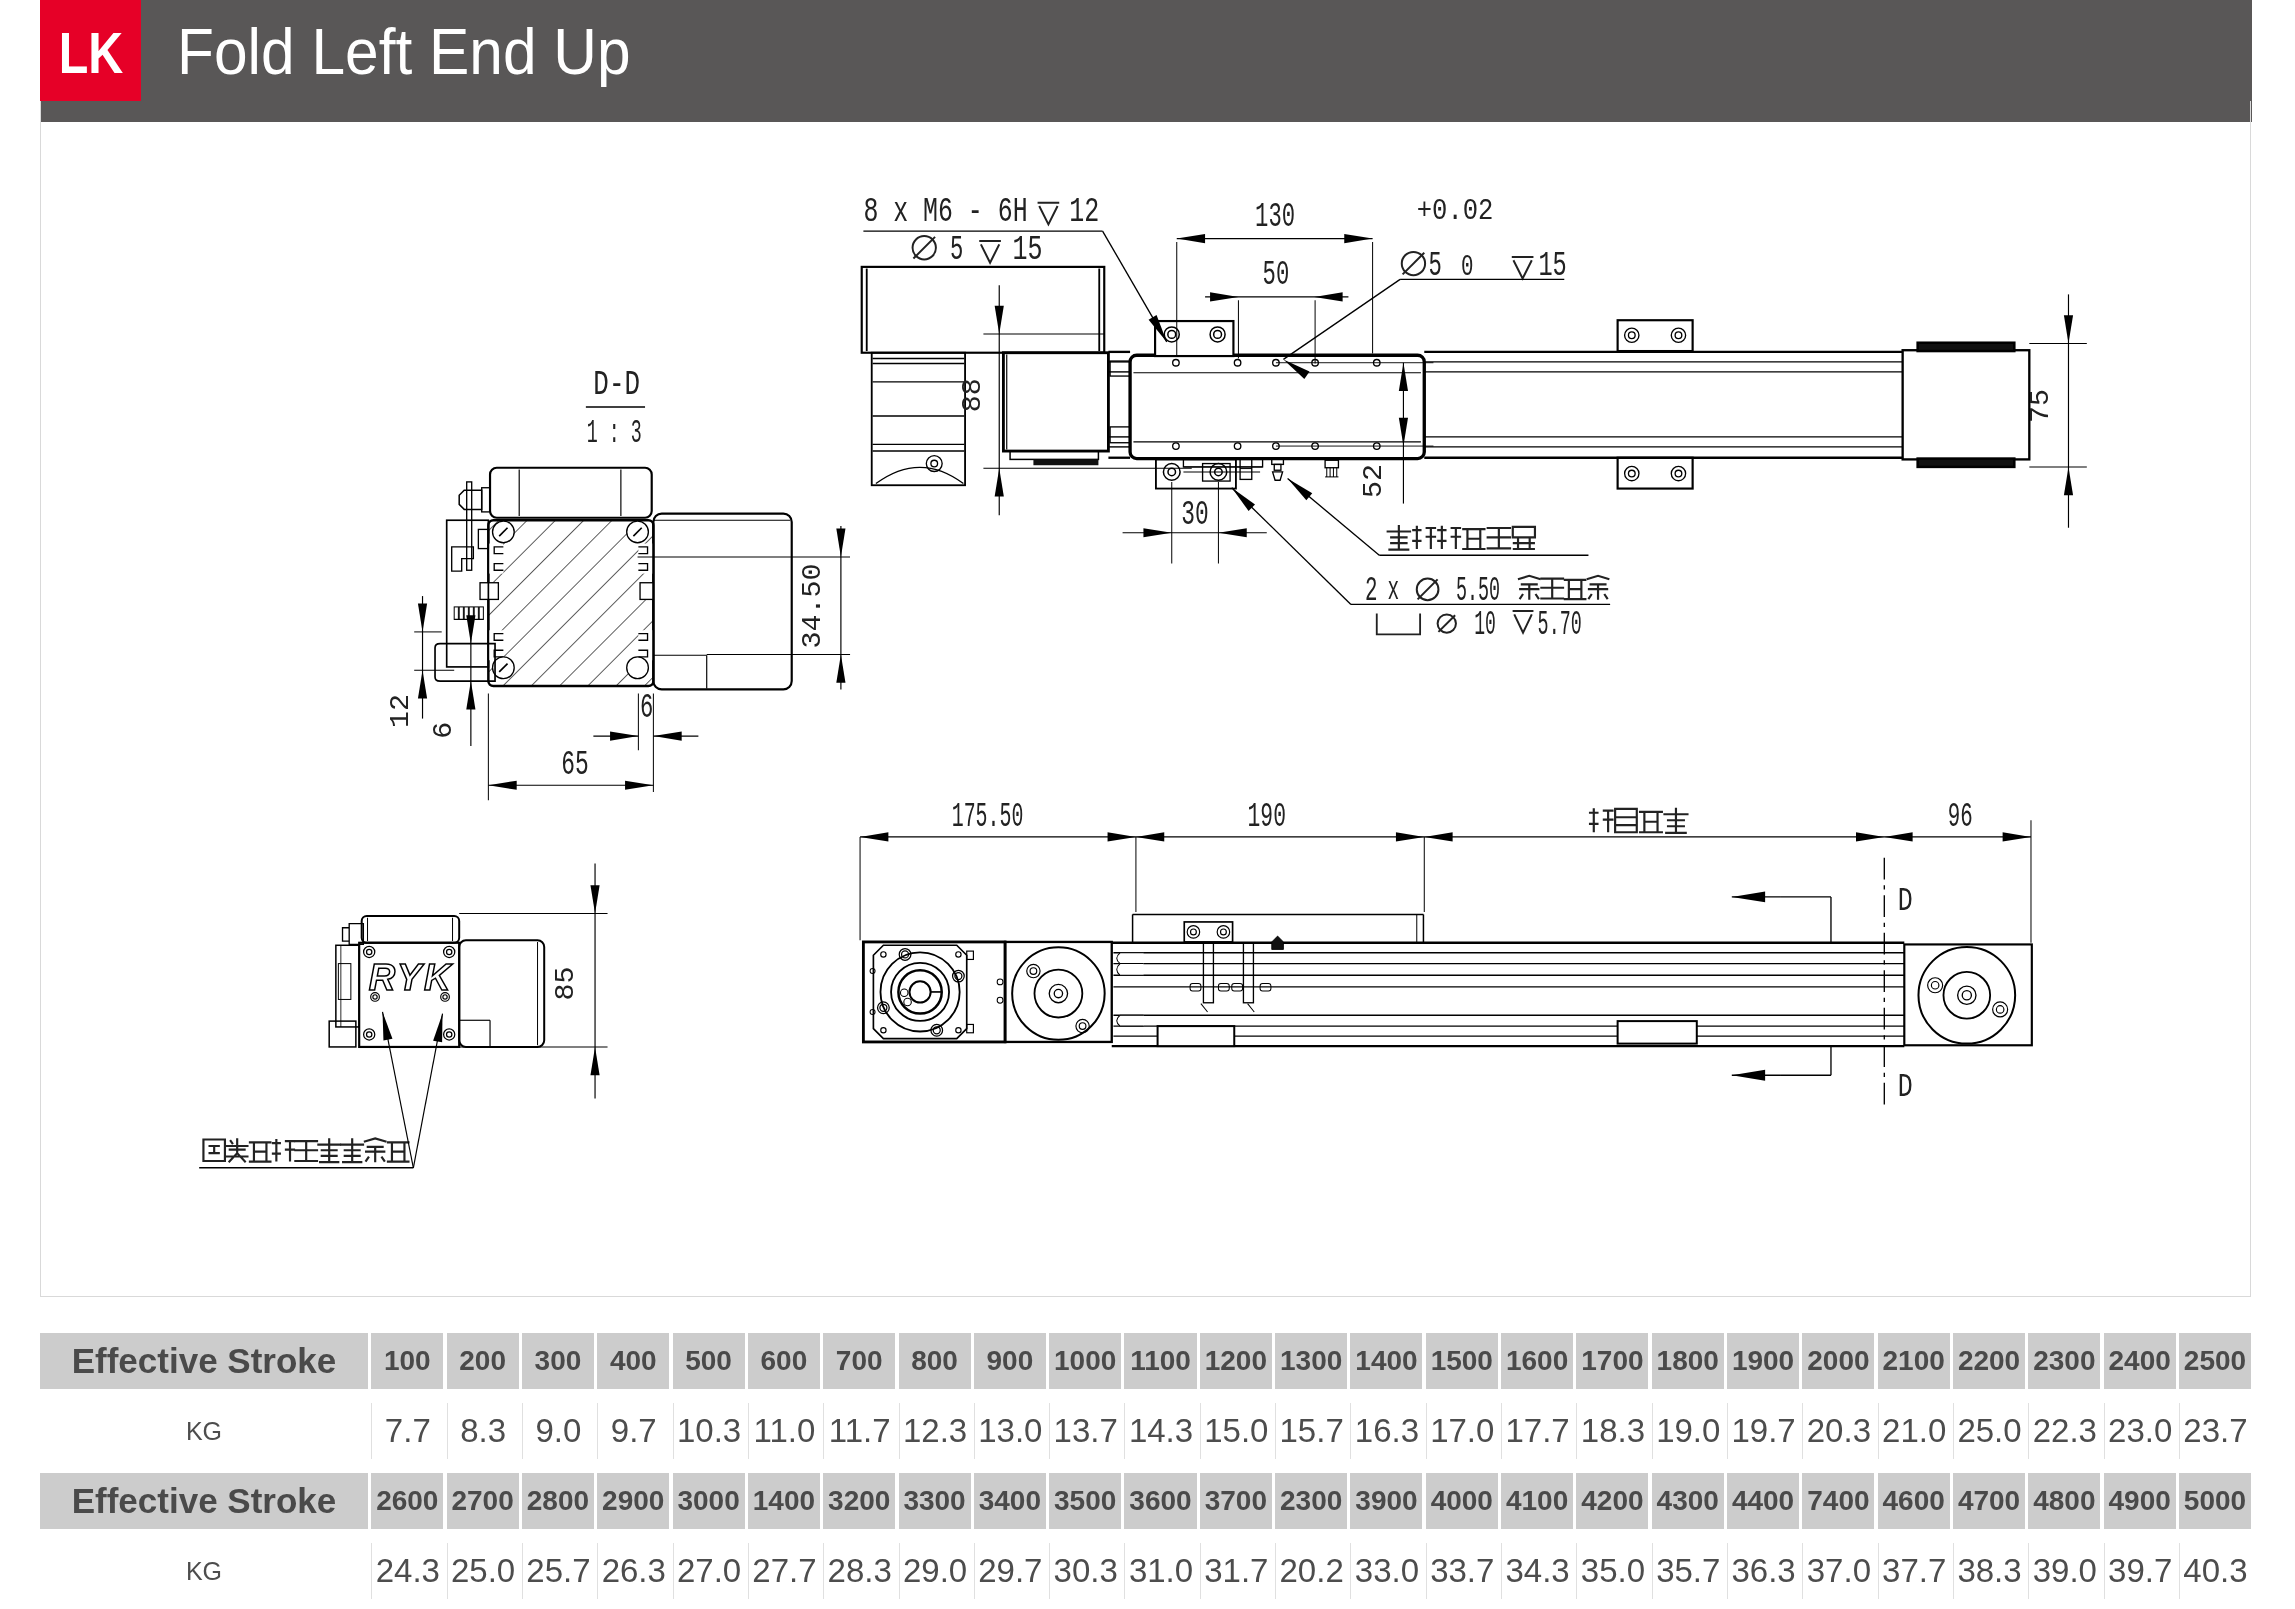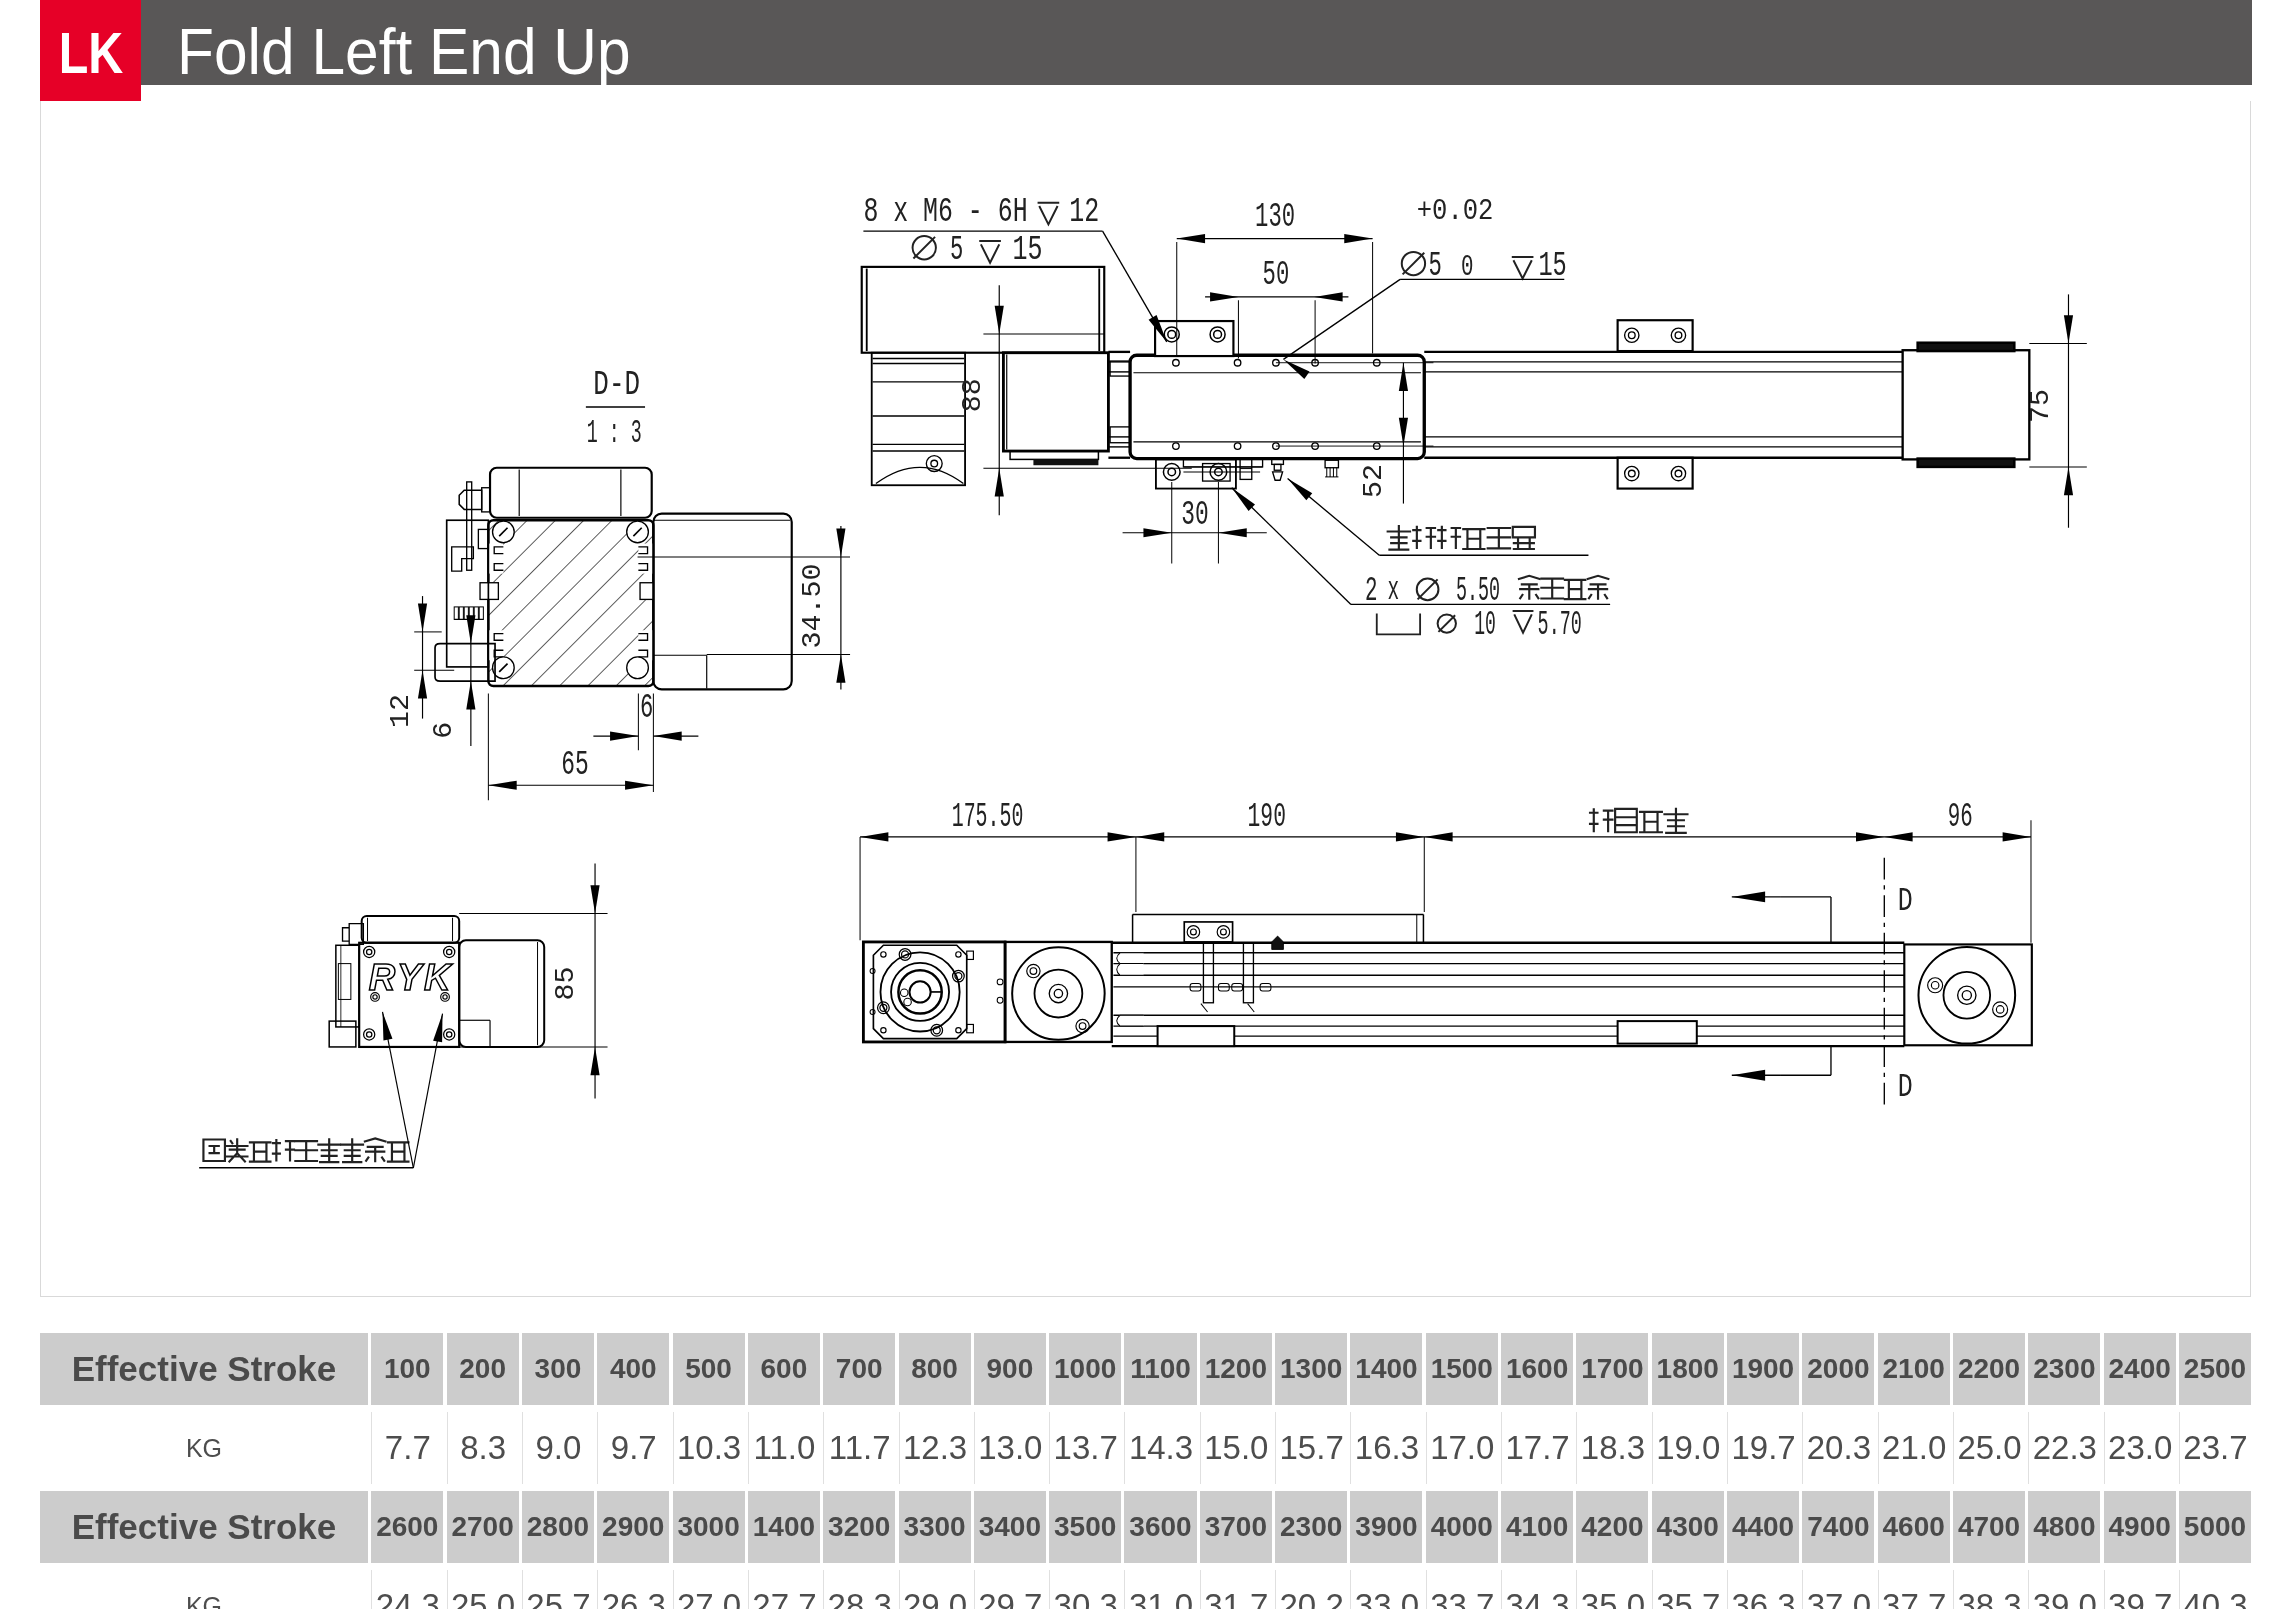--- a/index.html
+++ b/index.html
@@ -1,25 +1,25 @@
 <!DOCTYPE html>
 <html style="font-size:13.3px"><head><meta charset="utf-8">
 <style>
 * { margin:0; padding:0; box-sizing:border-box; }
 html,body { width:2295px; height:1610px; background:#fff; font-family:"Liberation Sans",sans-serif; position:relative; }
-.hdr { position:absolute; left:40px; top:0; width:2212px; height:85px; background:#595757;padding-left:13px; }
+.hdr { position:absolute; left:40px; top:0; width:2212px; height:122px; background:#595757;padding-left:13px; }
 .lk { position:absolute; left:0; top:0; width:101px; height:101px; background:#e60027; color:#fff; font-size:57px; font-weight:bold; text-align:center; line-height:107px; }
 .lk span { display:inline-block; transform:scaleX(.85); }
 .title { position:absolute; left:137px; top:0; height:101px; line-height:103px; color:#fff; font-size:65px; font-weight:400; transform:scaleX(.93); transform-origin:left center; }
 .box { position:absolute; left:40px; top:101px; width:2211px; height:1196px; border:0.8px solid #d9d9d9; border-top:none; }
 svg.draw { position:absolute; left:40px; top:101px; }
 .cad { font-family:"Liberation Mono",monospace; }
 .ryk { font-family:"Liberation Sans",sans-serif; font-style:italic; font-weight:bold; fill:none; stroke:#000; stroke-width:1.8; letter-spacing:3px; }
 .tbl { position:absolute; left:40px; top:1333px; width:2211px; }
-.trow { display:grid; grid-template-columns:328px repeat(25, 1fr); column-gap:3.3px; height:72px; margin-bottom:7px; }
+.trow { display:grid; grid-template-columns:328px repeat(25, 1fr); column-gap:3.3px; height:56px; margin-bottom:14px; }
 .trow .c0, .trow .c { display:flex; align-items:center; justify-content:center; }
 .hd .c0, .hd .c { background:#cccccc; color:#4a4a4a; font-weight:bold; }
 .hd .c0 { font-size:35px; }
 .hd .c { font-size:28px; }
 .bd .c0 { font-size:25px; color:#4d4d4d; }
 .bd .c { font-size:33px; color:#4d4d4d; border-left:0.8px solid #e0e0e0; }
 .bd .c:first-of-type { border-left:none; }
 </style></head>
 <body>
 <div class="hdr">

